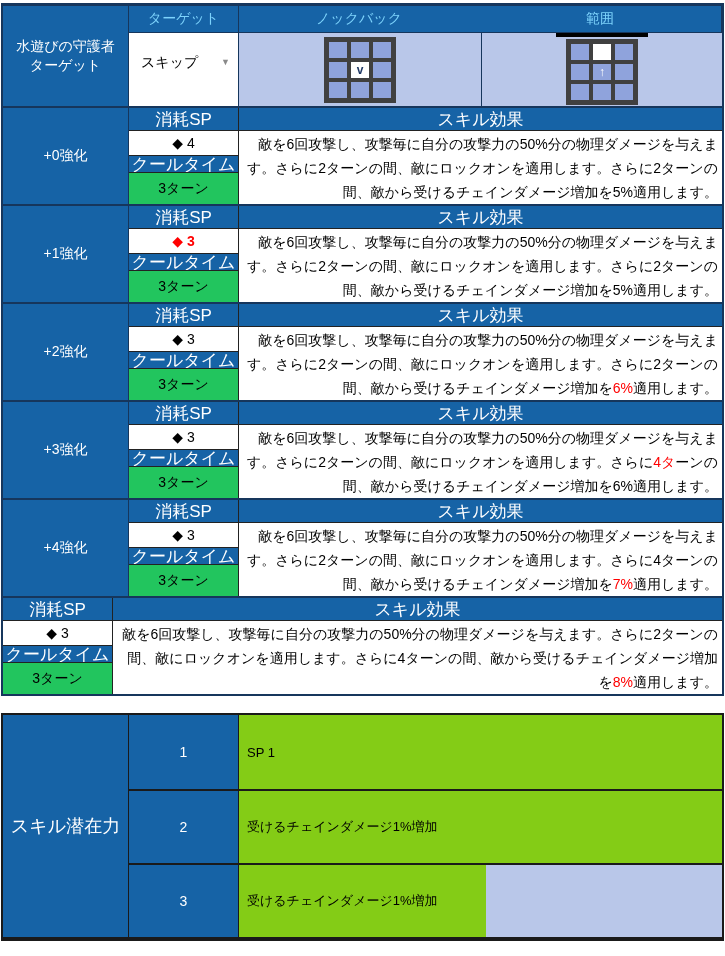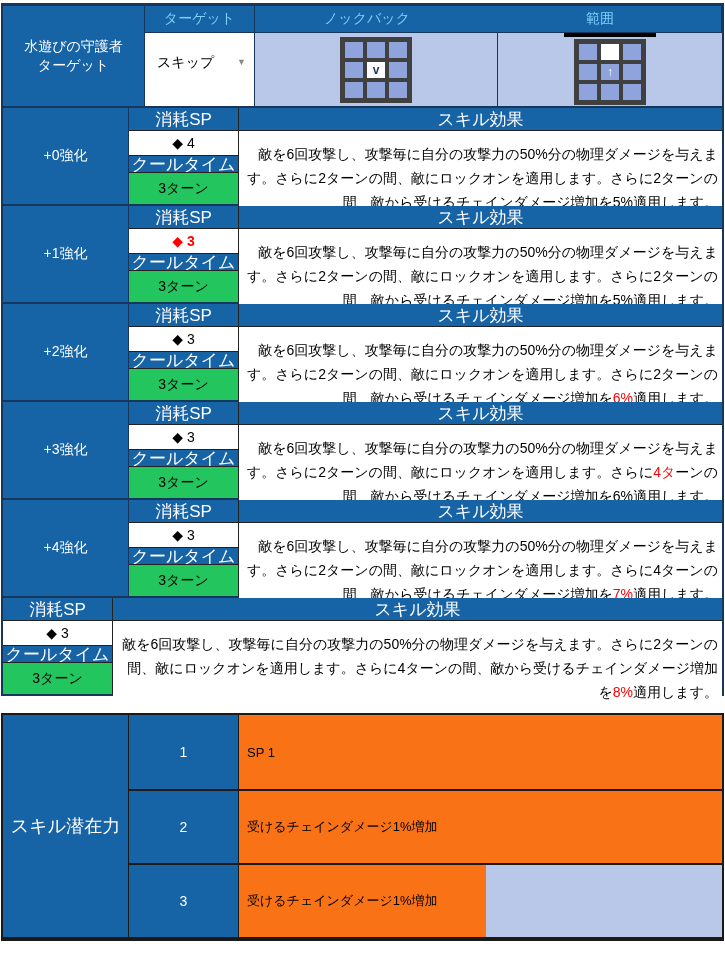--- a/index.html
+++ b/index.html
@@ -13,21 +13,21 @@
   }
   .page{width:725px;}
 
   
   .main-table{margin:3px 1px 0 1px; border:2px solid var(--navy); border-top-width:3px;}
   .cell{overflow:hidden;}
   .blue{background:var(--blue); color:#7dd3fc;}
   .centered{display:flex; align-items:center; justify-content:center;}
 
   .top-section{display:flex; height:100px;}
-  .name-cell{width:142px; background:var(--blue); color:#fff; border-right:1px solid var(--navy);
+  .name-cell{width:126px; background:var(--blue); color:#fff; border-right:1px solid var(--navy);
     display:flex; flex-direction:column; align-items:center; justify-content:center;
     font-size:14px; line-height:19px; text-align:center;}
   .top-right{flex:1; display:flex; flex-direction:column;}
   .top-header-row{display:flex; height:27px; border-bottom:1px solid var(--navy);}
   .top-header-row .hdr{font-size:14px;}
   .target-col{width:110px; border-right:1px solid var(--navy);}
   .range-col{width:243px; border-right:1px solid var(--navy);}
   .kb-col{flex:1;}
   .top-content-row{flex:1; display:flex;}
   .target-value{width:110px; background:#fff; border-right:1px solid var(--navy);
@@ -57,38 +57,38 @@
     display:flex; align-items:center; justify-content:center; flex:none;}
   .sp-value{height:26px; background:#fff; font-size:14px;
     border-top:1px solid #222; border-bottom:1px solid #222;
     display:flex; align-items:center; justify-content:center; gap:0;}
   .sp-value .red{color:var(--red); font-weight:bold;}
   .cool-hdr{height:16px;}
   .turns{flex:1; background:#22c55e; font-size:14px; border-top:1px solid #222;
     display:flex; align-items:center; justify-content:center;}
   .enh-right{flex:1; display:flex; flex-direction:column;text-align:right;}
   .effect-text{flex:1; background:#fff; font-size:14px; line-height:24px;
-    padding:11px 4px 0 5px; border-top:1px solid #222;}
+    padding:1px 4px 0 5px; border-top:1px solid #222;}
   .effect-text .red{color:var(--red);}
 
   .gap{height:17px;}
 
   
   .potential-table{margin:0 1px; display:flex;
     border:2px solid var(--bborder); border-bottom-width:4px;}
   .pot-title{width:126px; background:var(--blue); color:#fff; font-size:18px;
     border-right:1px solid var(--bborder);
     display:flex; align-items:center; justify-content:center;}
   .pot-rows{flex:1; display:flex; flex-direction:column;}
   .pot-row{display:flex; height:74px; border-top:2px solid var(--bborder);}
   .pot-row:first-child{border-top:none;}
   .pot-num{width:110px; background:var(--blue); color:#fff; font-size:14px;
     border-right:1px solid var(--bborder);
     display:flex; align-items:center; justify-content:center;}
-  .pot-text{flex:1; background:#f97316; font-size:13px; padding-left:8px;
+  .pot-text{flex:1; background:#84cc16; font-size:13px; padding-left:8px;
     display:flex; align-items:center; position:relative;}
   .pot-highlight{display:none;}
   .pot-text.hl .pot-highlight{display:block; position:absolute; right:0; top:0; bottom:0;
     width:236px; background:var(--lavender);}
 </style>
 </head>
 <body>
 
 <div class="page">
 

